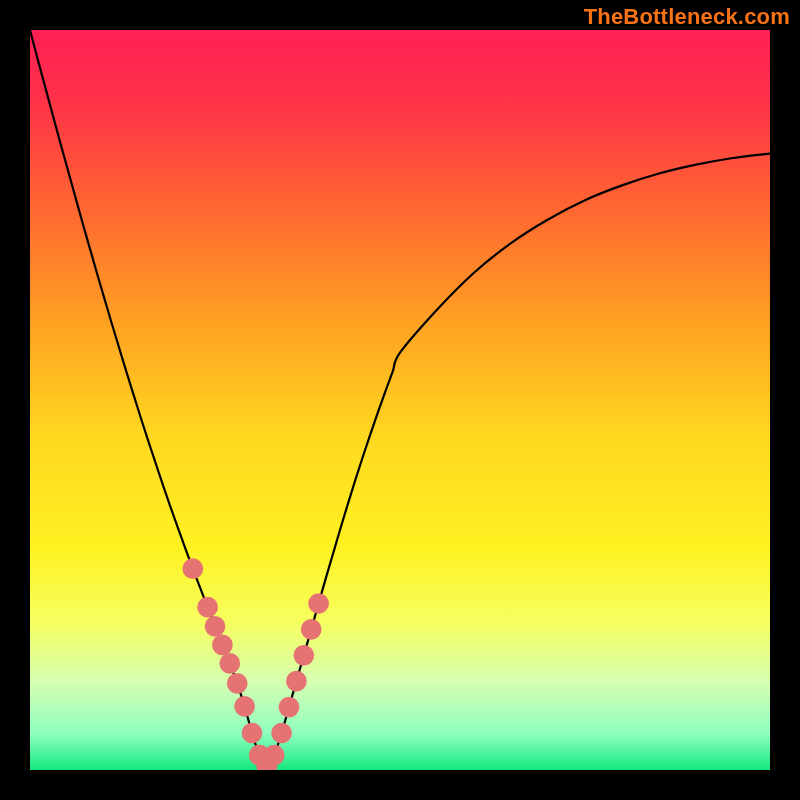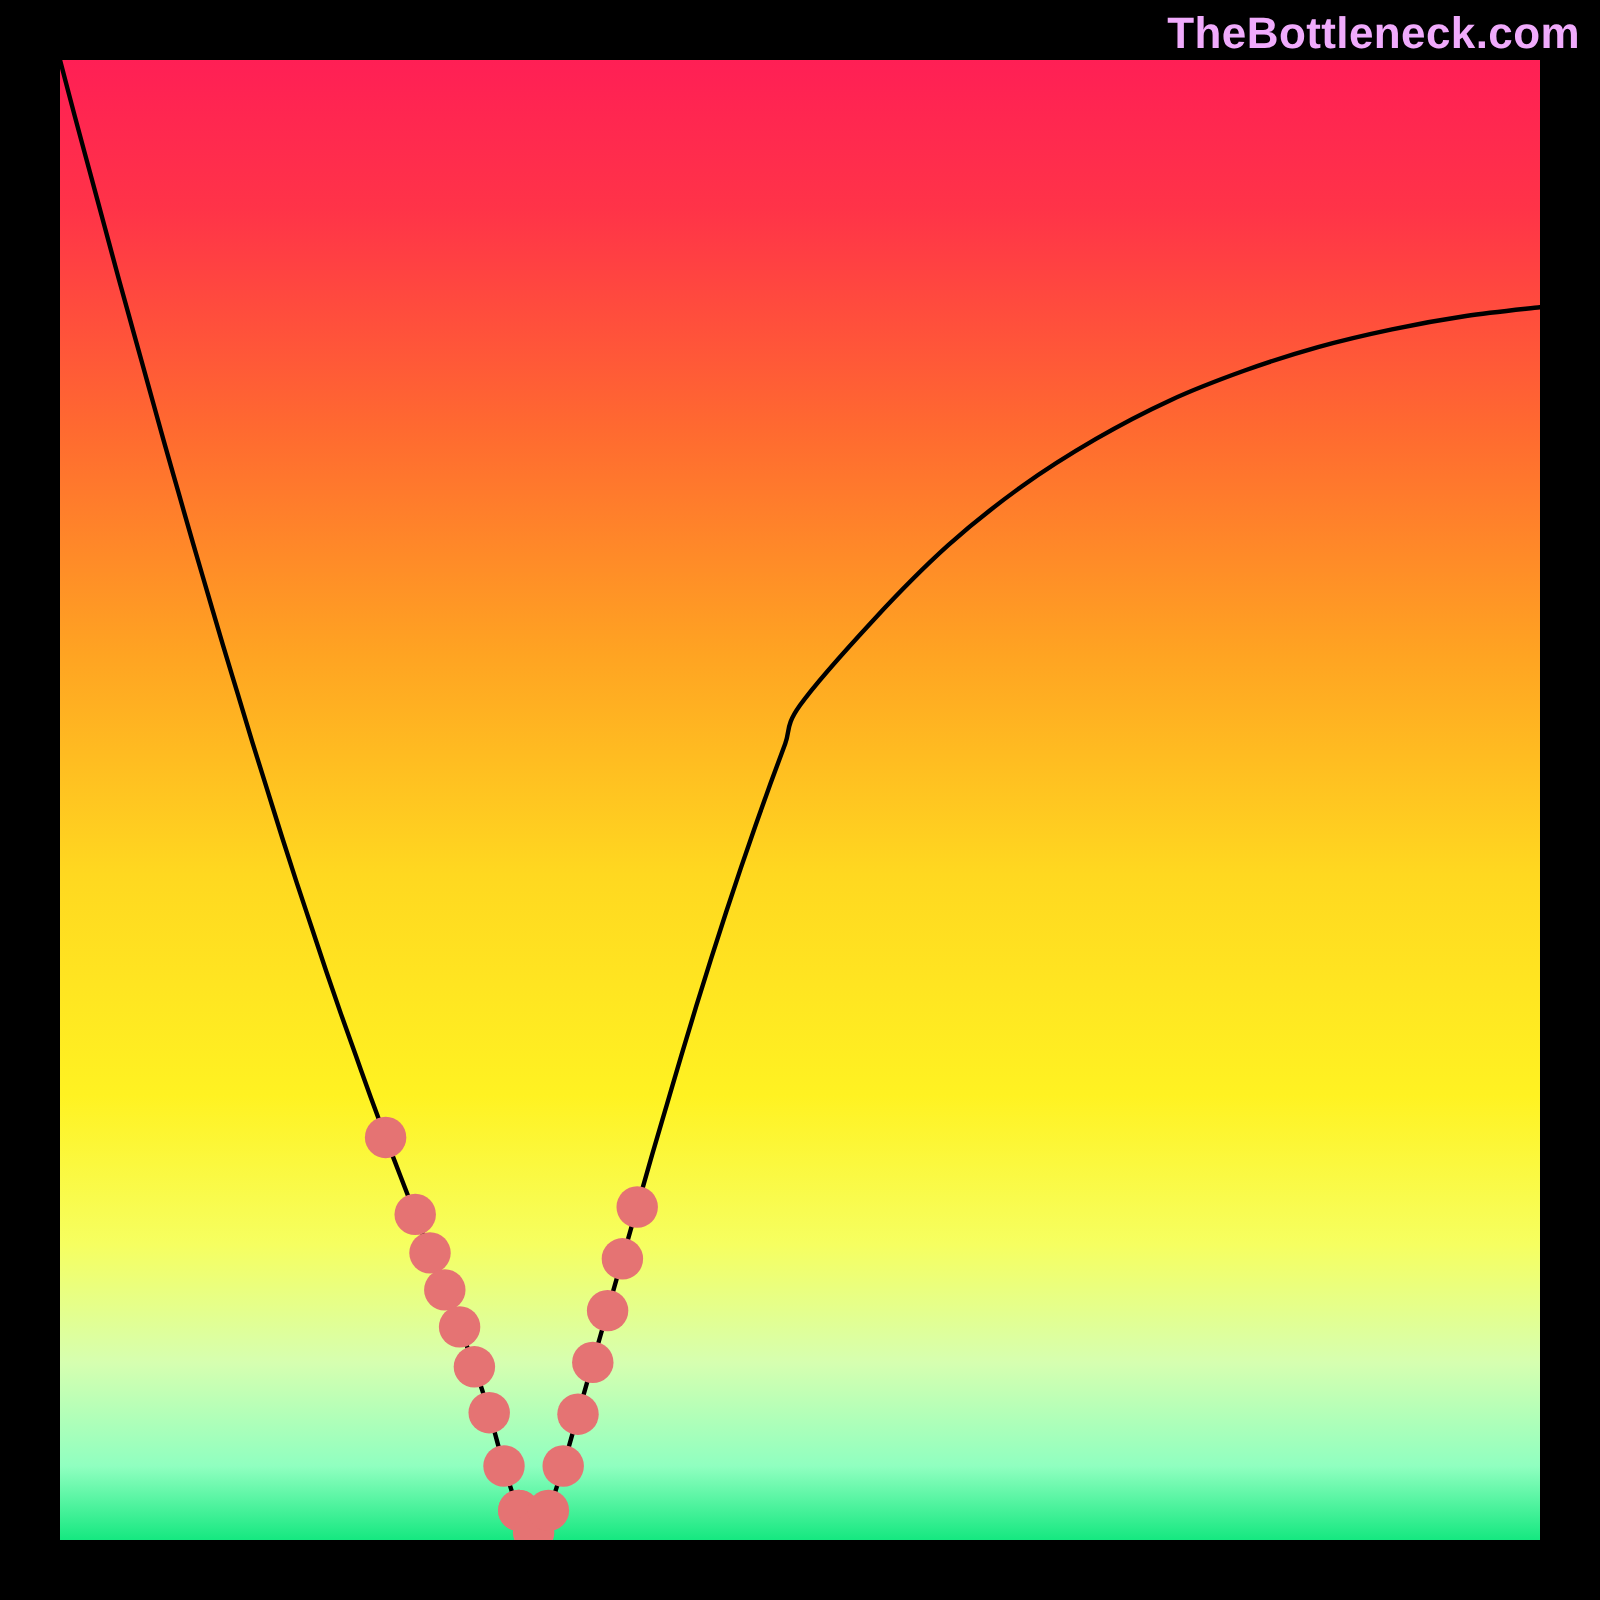--- a/index.html
+++ b/index.html
@@ -26,21 +26,21 @@
     height: 740px;
     
   }
   .watermark {
     position: absolute;
     top: 4px;
     right: 10px;
     font-family: Arial, Helvetica, sans-serif;
     font-size: 22px;
     font-weight: 600;
-    color: #f0abfc;
+    color: #f97316;
     letter-spacing: 0.2px;
   }
   svg.curve {
     position: absolute;
     left: 0;
     top: 0;
     width: 740px;
     height: 740px;
   }
 </style>

